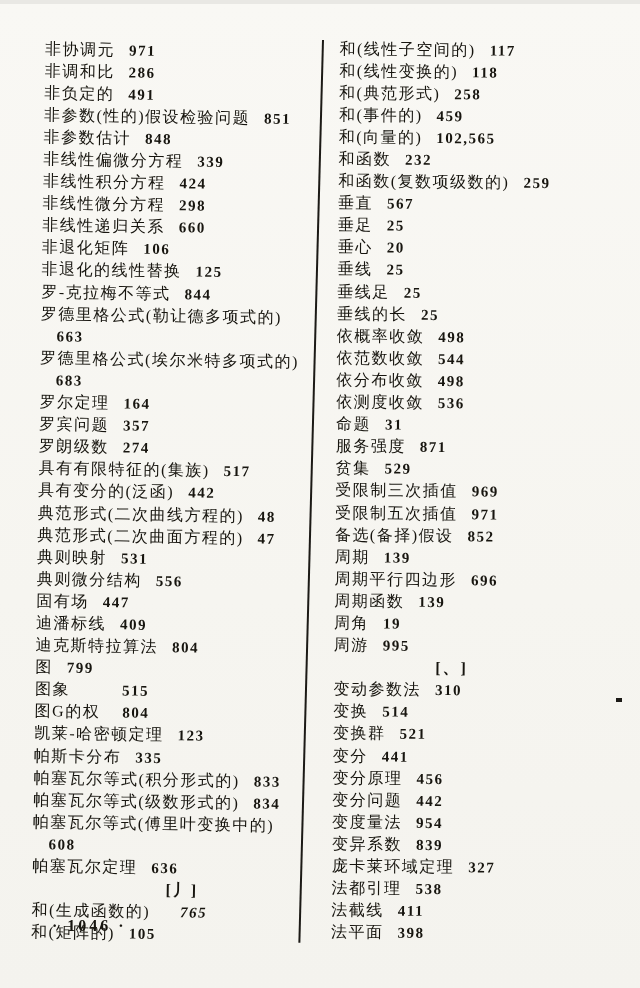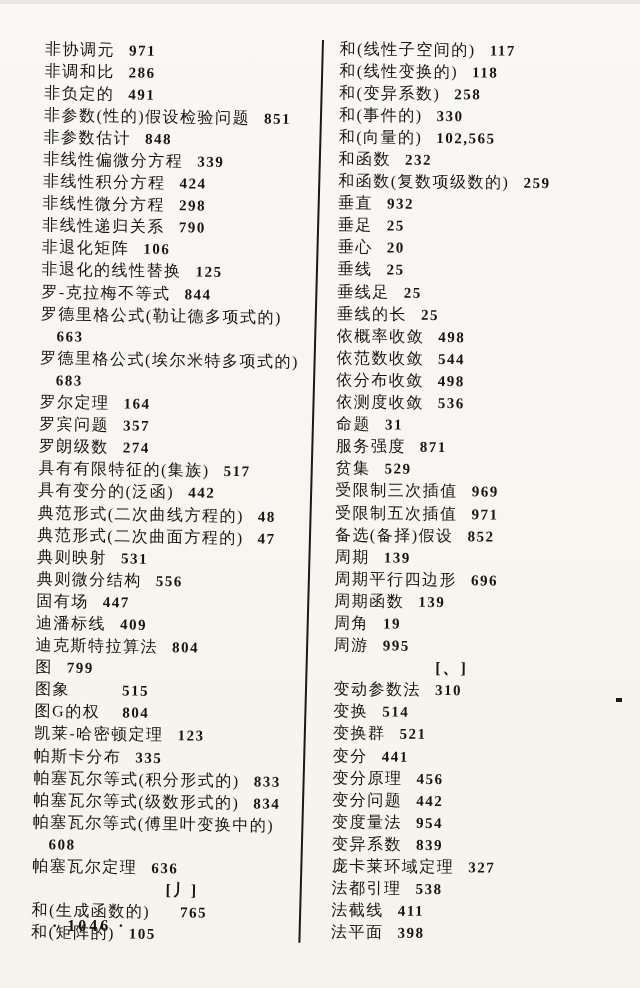--- a/index.html
+++ b/index.html
@@ -63,21 +63,21 @@
       <div class="line">
         <span class="term">非线性积分方程</span>
         <span class="num">424</span>
       </div>
       <div class="line">
         <span class="term">非线性微分方程</span>
         <span class="num">298</span>
       </div>
       <div class="line">
         <span class="term">非线性递归关系</span>
-        <span class="num">790</span>
+        <span class="num">660</span>
       </div>
       <div class="line">
         <span class="term">非退化矩阵</span>
         <span class="num">106</span>
       </div>
       <div class="line">
         <span class="term">非退化的线性替换</span>
         <span class="num">125</span>
       </div>
       <div class="line">
@@ -180,59 +180,59 @@
       </div>
       <div class="line">
         <span class="term">帕塞瓦尔定理</span>
         <span class="num">636</span>
       </div>
       <div class="line section">
         <span class="sec" style="transform: translateX(10px);">[丿]</span>
       </div>
       <div class="line">
         <span class="term">和(生成函数的)</span>
-        <span class="num" style="margin-left: 30px;">765</span>
+        <span class="num" style="margin-left: 30px; font-style: italic;">765</span>
       </div>
       <div class="line">
         <span class="term">和(矩阵的)</span>
         <span class="num">105</span>
       </div>
     </div>
   <div class="col" id="colR">
       <div class="line">
         <span class="term">和(线性子空间的)</span>
         <span class="num">117</span>
       </div>
       <div class="line">
         <span class="term">和(线性变换的)</span>
         <span class="num">118</span>
       </div>
       <div class="line">
-        <span class="term">和(变异系数)</span>
+        <span class="term">和(典范形式)</span>
         <span class="num">258</span>
       </div>
       <div class="line">
         <span class="term">和(事件的)</span>
-        <span class="num">330</span>
+        <span class="num">459</span>
       </div>
       <div class="line">
         <span class="term">和(向量的)</span>
         <span class="num">102,565</span>
       </div>
       <div class="line">
         <span class="term">和函数</span>
         <span class="num">232</span>
       </div>
       <div class="line">
         <span class="term">和函数(复数项级数的)</span>
         <span class="num">259</span>
       </div>
       <div class="line">
         <span class="term">垂直</span>
-        <span class="num">932</span>
+        <span class="num">567</span>
       </div>
       <div class="line">
         <span class="term">垂足</span>
         <span class="num">25</span>
       </div>
       <div class="line">
         <span class="term">垂心</span>
         <span class="num">20</span>
       </div>
       <div class="line">

